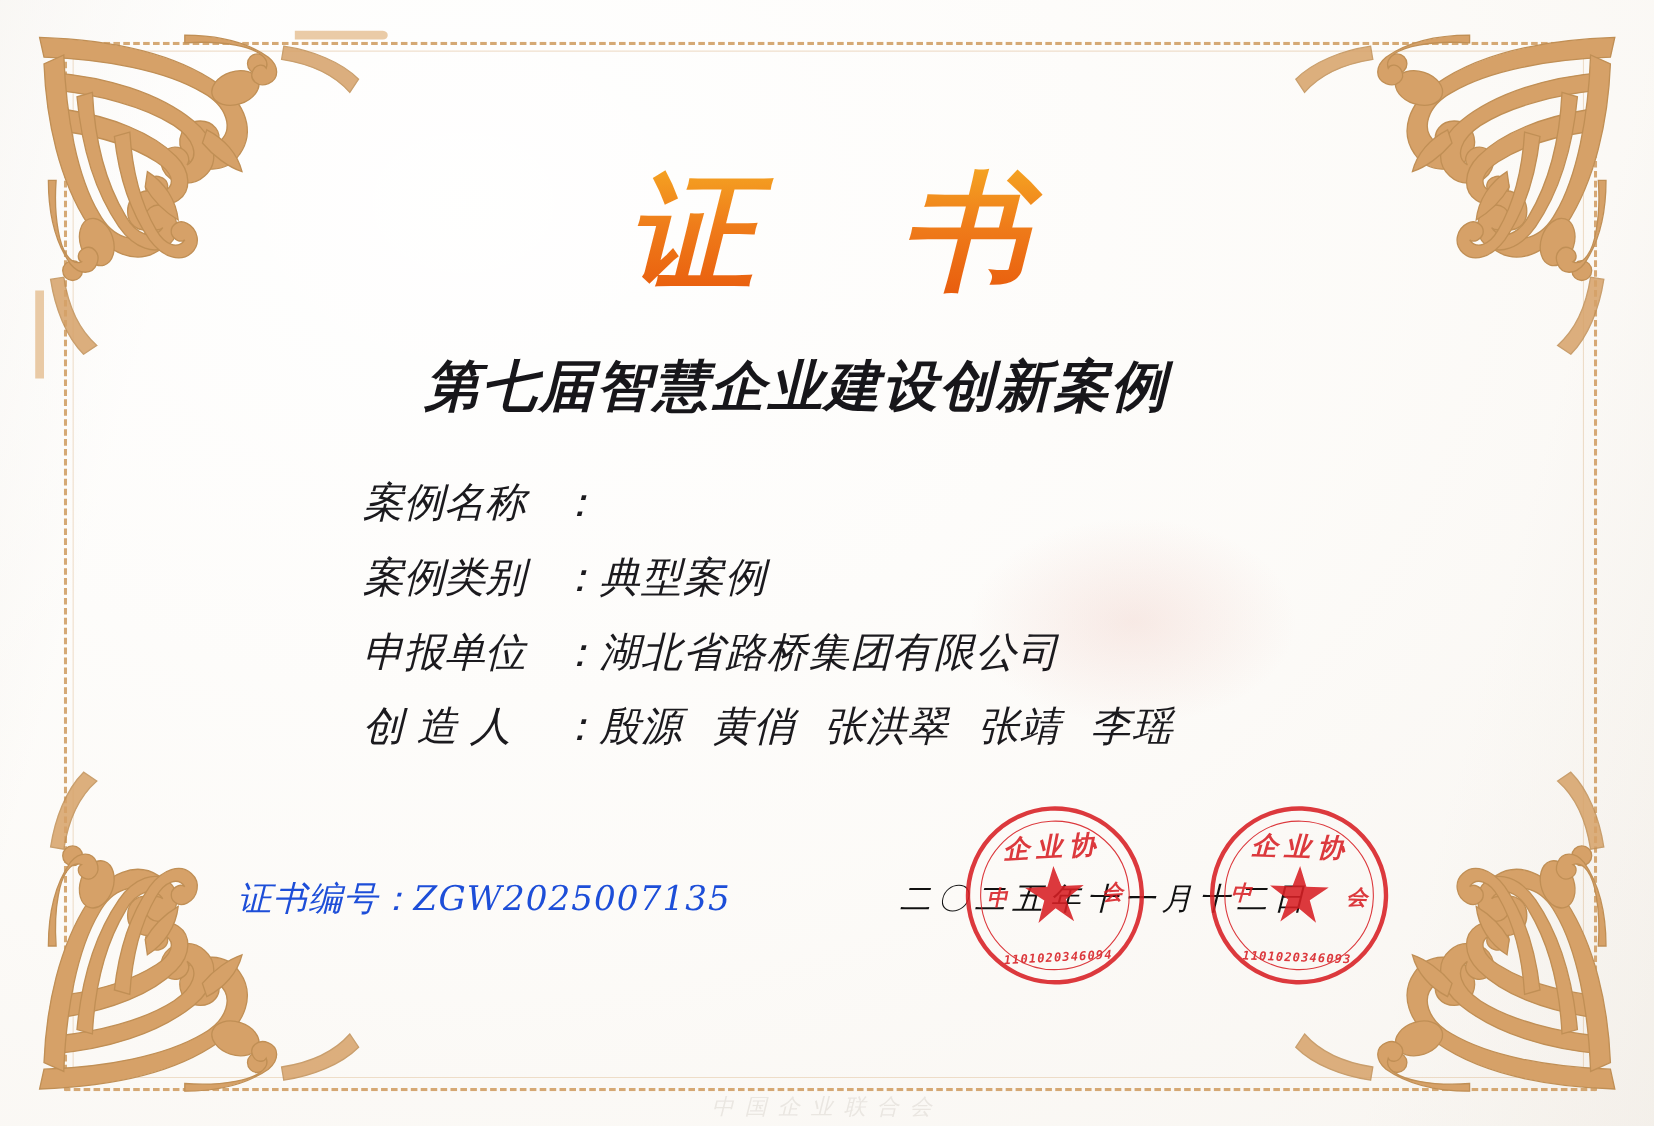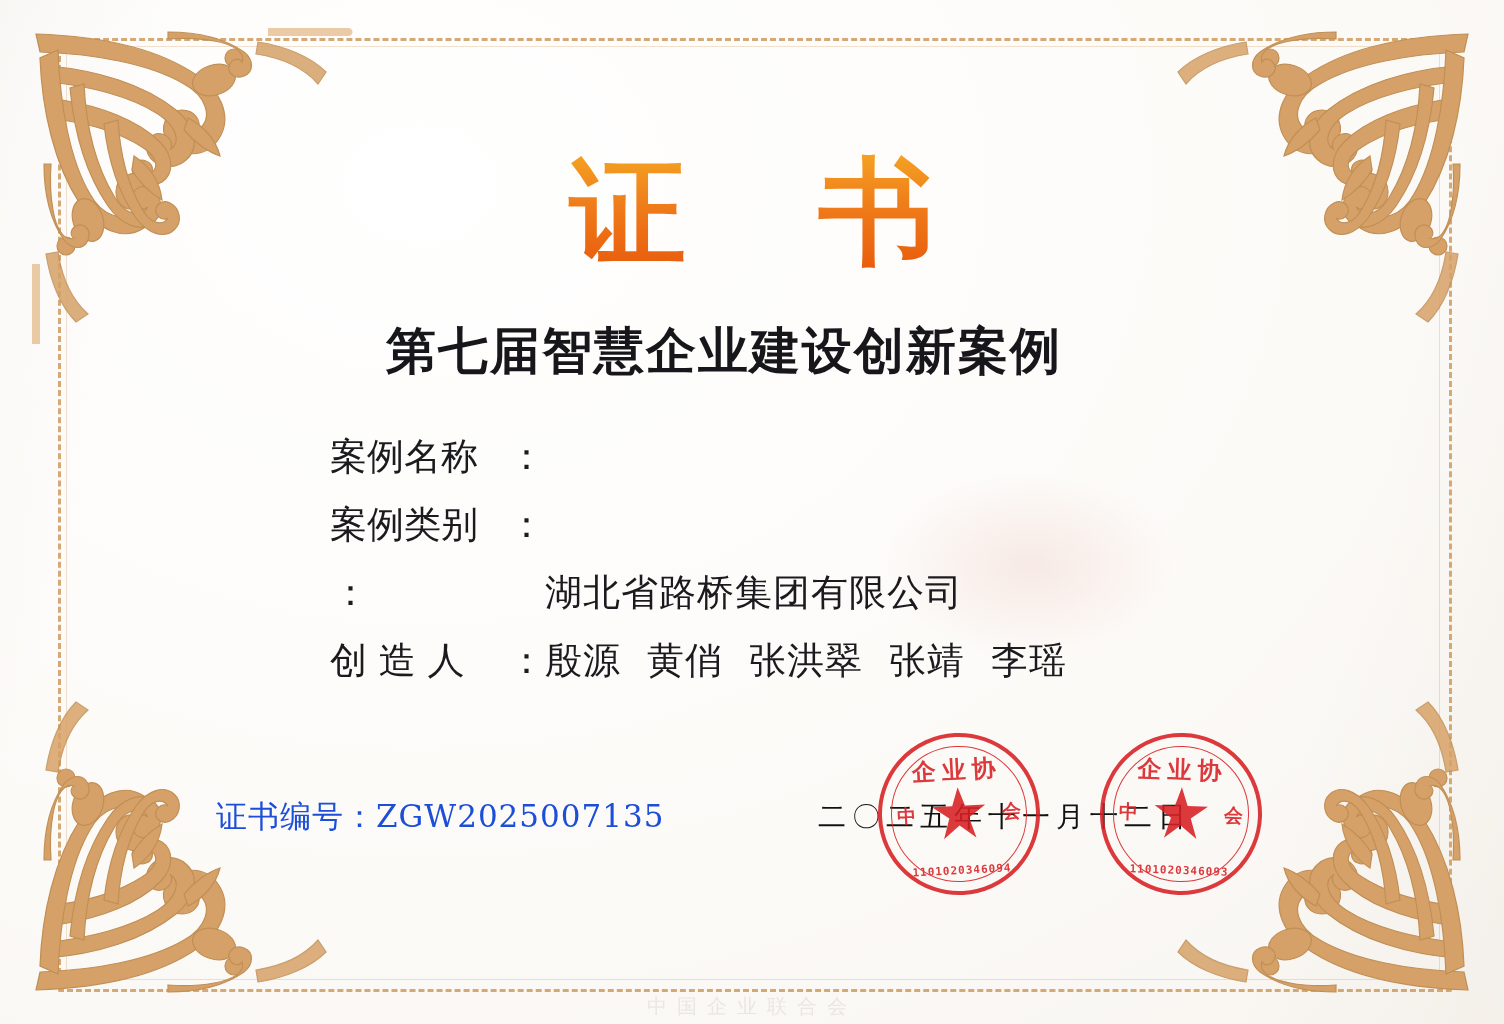--- a/index.html
+++ b/index.html
@@ -65,21 +65,21 @@
   .corner svg { display: block; width: 100%; height: 100%; }
   .corner.tl { left: 18px;  top: 14px; }
   .corner.tr { right: 18px; top: 14px;  transform: scaleX(-1); }
   .corner.bl { left: 18px;  bottom: 14px; transform: scaleY(-1); }
   .corner.br { right: 18px; bottom: 14px; transform: scale(-1,-1); }
 
   
   .content {
     position: absolute;
     left: 0; top: 0;
-    width: 1504px; height: 1024px;
+    width: 1504px; height: 1024px; font-style: italic;
   }
 
   .big-title {
     position: absolute;
     left: 0; top: 148px;
     width: 1504px;
     text-align: center;
     font-family: "DejaVu Serif", "Liberation Serif", serif;
     font-size: 116px;
     font-weight: bold;
@@ -344,24 +344,26 @@
           <span class="lbl-txt">案例名称</span>
             <span class="field-colon">：</span>
         </span>
       </div>
 
       <div class="field-row">
         <span class="field-label">
           <span class="lbl-txt">案例类别</span>
             <span class="field-colon">：</span>
         </span>
+        <span class="field-value">典型案例</span>
       </div>
 
       <div class="field-row">
         <span class="field-label">
+          <span class="lbl-txt">申报单位</span>
             <span class="field-colon">：</span>
         </span>
         <span class="field-value">湖北省路桥集团有限公司</span>
       </div>
 
       <div class="field-row">
         <span class="field-label">
           <span class="lbl-txt">创 造 人</span>
             <span class="field-colon">：</span>
         </span>

